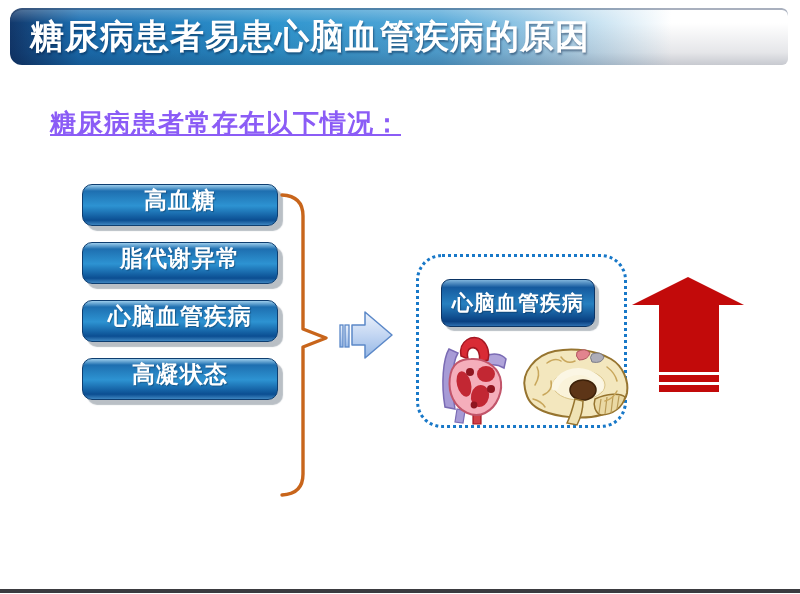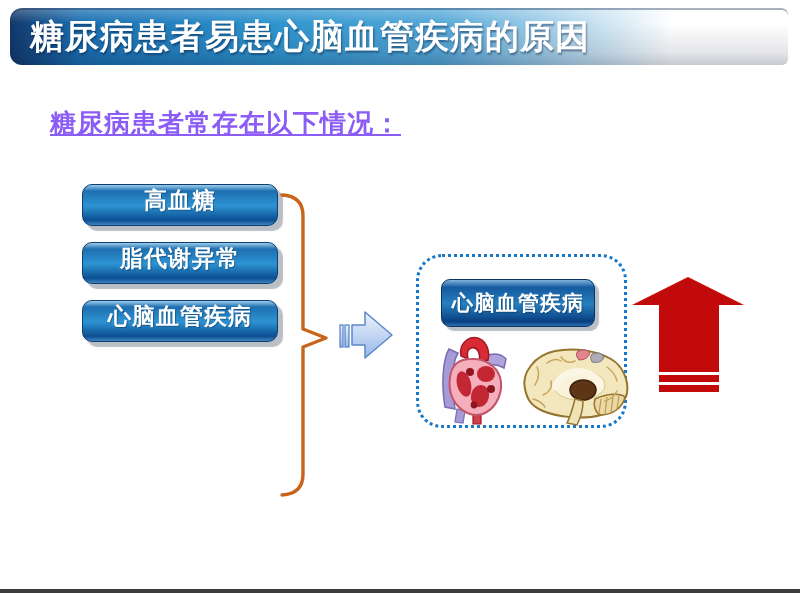--- a/index.html
+++ b/index.html
@@ -135,20 +135,23 @@
 
   <div class="factors">
     <div class="factor-pill">
       <span>高血糖</span>
     </div>
     <div class="factor-pill">
       <span>脂代谢异常</span>
     </div>
     <div class="factor-pill">
       <span>心脑血管疾病</span>
+    </div>
+    <div class="factor-pill">
+      <span>高凝状态</span>
     </div>
   </div>
 
   <svg class="brace-svg" width="58" height="314" viewBox="0 0 58 314">
     <path d="M6,7 Q27,8 27,28 L27,141 L50,150 L27,159 L27,286 Q27,306 6,307" fill="none" stroke="#C8651B" stroke-width="3.4" stroke-linecap="round" stroke-linejoin="round"></path>
   </svg>
 
   <svg class="flow-arrow" width="60" height="56" viewBox="0 0 60 56">
     <defs>
       <linearGradient id="blueArrowGrad" x1="0" y1="0" x2="0" y2="1">

